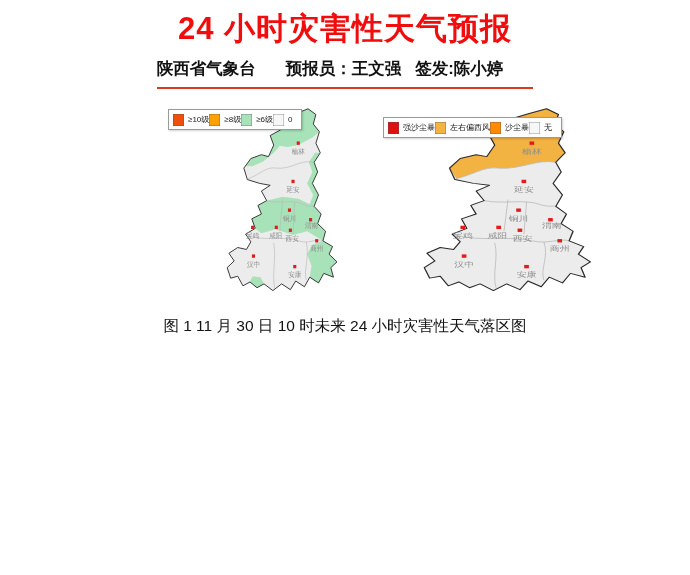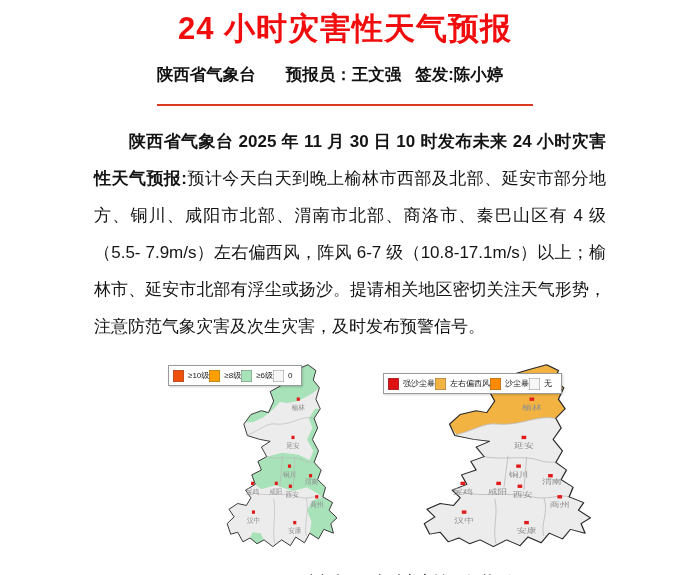--- a/index.html
+++ b/index.html
@@ -13,27 +13,27 @@
   }
   .title{
     margin:0;padding-top:8px;
     text-align:center;
     font-size:31px;
     font-weight:800;
     letter-spacing:1px;
     color:#f10d0d;
   }
   .meta-line{
-    margin:14px auto 0 auto;
+    margin:8px auto 0 auto;
     width:fit-content;
     display:flex;
     align-items:baseline;
     font-size:16.5px;
     font-weight:700;
-    padding-bottom:18px;
+    padding-bottom:7px;
     border-bottom:2px solid #d93a20;
     white-space:nowrap;
     text-align:right;
   }
   .meta-line .gap-lg{margin-right:30px;}
   .meta-line .gap-sm{margin-right:14px;font-family:Liberation Serif, serif;}
   .body-text{
     margin:17px 84px 0 94px;
     font-size:17px;
     line-height:37px;
@@ -85,21 +85,20 @@
   <h1 class="title">24 小时灾害性天气预报</h1>
 
   <div class="meta-line">
     <span class="gap-lg">陕西省气象台</span>
     <span>预报员：</span>
     <span class="gap-sm">王文强</span>
     <span>签发:</span>
     <span class="gap-lg">陈小婷</span>
   </div>
 
-  <div class="body-text"><span class="lead">陕西省气象台 2025 年 11 月 30 日 10 时发布未来 24 小时灾害性天气预报:</span><span>预计今天白天到晚上榆林市西部及北部、延安市部分地方、铜川、咸阳市北部、渭南市北部、商洛市、秦巴山区有 4 级（5.5- 7.9m/s）左右偏西风，阵风 6-7 级（10.8-17.1m/s）以上；榆林市、延安市北部有浮尘或扬沙。提请相关地区密切关注天气形势，注意防范气象灾害及次生灾害，及时发布预警信号。</span></div>
 
   <svg width="0" height="0" style="position:absolute">
     <defs>
       <path id="shaanxi" d="M99,6 L108,12 L105,22 L112,30 L108,42 L113,52 L106,62 L110,72 L104,84 L111,96 L106,108 L114,116 L110,126 L119,134 L116,144 L127,150 L123,158 L132,166 L125,172 L128,182 L117,178 L111,188 L101,182 L95,192 L85,186 L79,195 L69,189 L59,196 L49,189 L41,193 L33,187 L25,191 L19,181 L11,183 L7,172 L15,165 L9,157 L19,151 L29,153 L34,145 L28,137 L39,131 L35,121 L46,116 L42,107 L52,102 L46,92 L56,86 L44,84 L30,80 L26,68 L34,58 L46,54 L54,56 L60,44 L56,34 L68,28 L74,16 L86,11 Z"></path>
       <clipPath id="clipShaanxi">
           <use href="#shaanxi"></use>
         </clipPath>
     </defs>
   </svg>
 

